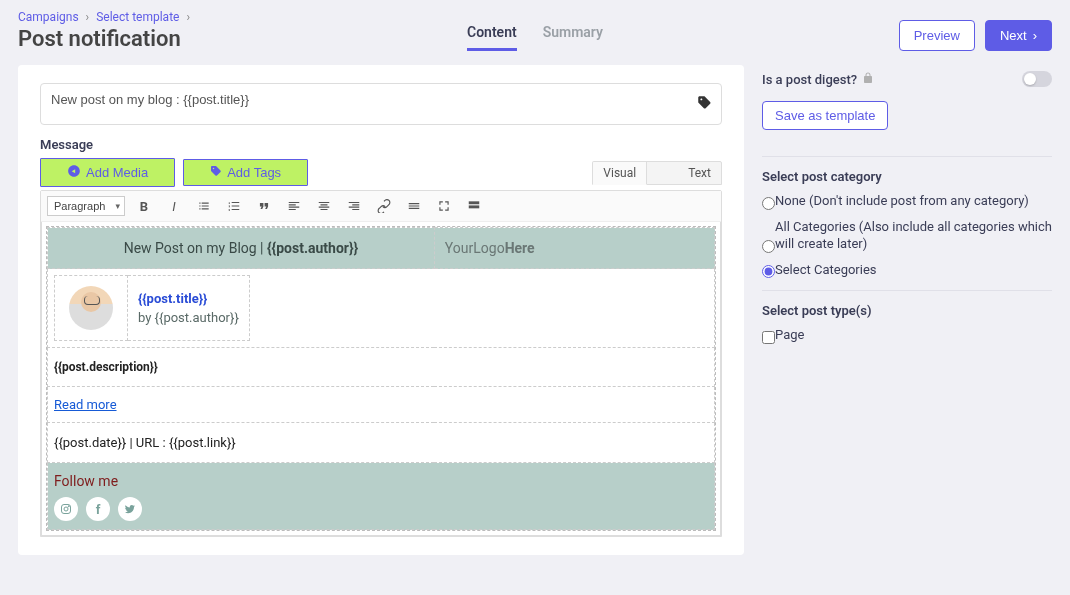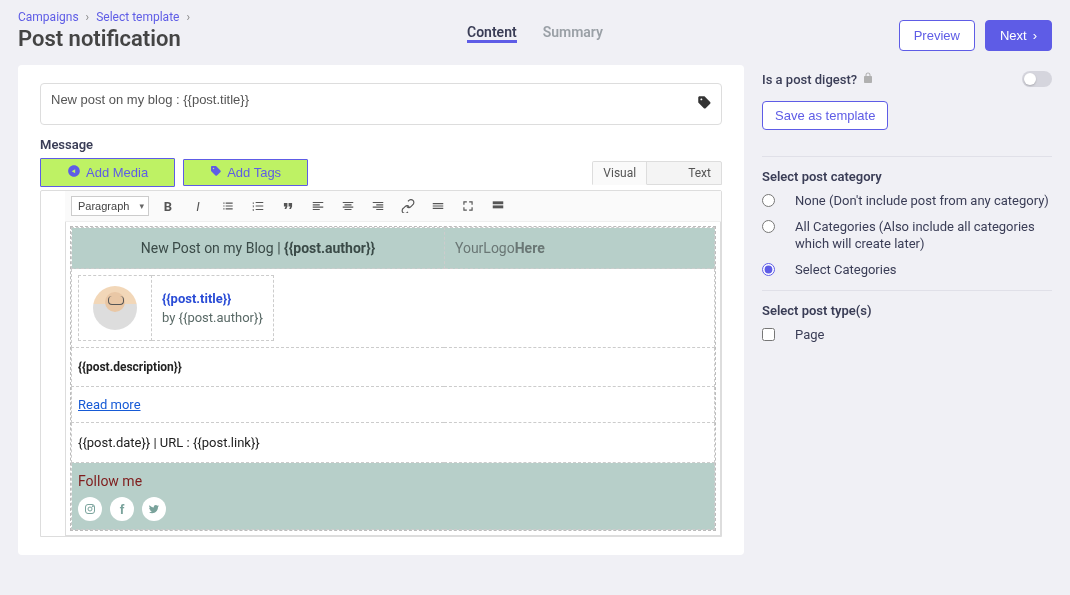--- a/index.html
+++ b/index.html
@@ -7,21 +7,21 @@
 .page { width: 1070px; height: 595px; overflow: hidden; position: relative; }
 
 
 .header-top { padding: 10px 18px 0 18px; display: flex; justify-content: space-between; align-items: flex-start; }
 .header-left { flex: 1; }
 .breadcrumb { font-size: 12px; color: #5e5ce6; margin-bottom: 2px; }
 .breadcrumb a { color: #5e5ce6; text-decoration: none; }
 .breadcrumb .sep { color: #888; margin: 0 4px; }
 .page-title { font-size: 22px; font-weight: 600; color: #444; }
 .header-center { flex: 1; text-align: center; display: flex; justify-content: center; gap: 26px; padding-top: 14px; }
-.tab { color: #9aa0a6; font-size: 14px; font-weight: 600; cursor: pointer; text-align: right; }
+.tab { color: #9aa0a6; font-size: 14px; font-weight: 600; padding-bottom: 8px; cursor: pointer; text-align: right; }
 .tab.active { color: #3a3d56; border-bottom: 3px solid #5e5ce6; }
 .header-right { flex: 1; display: flex; justify-content: flex-end; gap: 10px; align-items: center; padding-top: 10px; }
 .btn-preview { background: #fff; border: 1px solid #5e5ce6; color: #5e5ce6; border-radius: 4px; padding: 7px 14px; font-size: 13px; font-weight: 500; cursor: pointer; }
 .btn-next { background: #5e5ce6; border: 1px solid #5e5ce6; color: #fff; border-radius: 4px; padding: 7px 14px; font-size: 13px; font-weight: 500; cursor: pointer; display: flex; align-items: center; gap: 6px; }
 .chev-right { display: inline-block; }
 
 
 .main { display: flex; margin-top: 14px; padding: 0 18px; gap: 18px; }
 .card { background: #fff; border-radius: 4px; padding: 18px 22px; flex: 1; }
 .sidebar { width: 290px; padding-top: 6px; }
@@ -34,21 +34,21 @@
 
 .msg-buttons { display: flex; gap: 8px; margin-bottom: 4px; align-items: center; }
 .btn-outline { background: #bef264; border: 1px solid #5e5ce6; color: #5e5ce6; border-radius: 1px; padding: 5px 26px; font-size: 13px; font-weight: 500; cursor: pointer; display: flex; align-items: center; gap: 5px; }
 .editor-tabs { margin-left: auto; display: flex; }
 .ed-tab { border: 1px solid #ddd; padding: 4px 10px; font-size: 12px; color: #555; cursor: pointer; background: #f4f4f4; }
 .ed-tab.active { background: #fafafa; position: relative; z-index: 2; border-bottom: 1px solid #fafafa; }
 .ed-tab:first-child { border-radius: 2px 0 0 0; }
 .ed-tab:last-child { border-radius: 0 2px 0 0; margin-left: -1px; padding-left: 41px; }
 
 
-.toolbar-wrap { border: 1px solid #ddd; border-radius: 2px 2px 0 0; margin-top: -1px; padding-left: 24px; }
+.toolbar-wrap { border: 1px solid #ddd; border-radius: 2px 2px 0 0; margin-top: -1px; }
 .toolbar { display: flex; align-items: center; gap: 8px; padding: 4px 6px; background: #fafafa; border-bottom: 1px solid #eee; }
 .format-select { border: 1px solid #ccc; font-size: 11px; padding: 3px 18px 3px 6px; color: #444; background: #fff; appearance: none; -webkit-appearance: none; position: relative; }
 .sel-wrap { position: relative; display:inline-block; }
 .sel-wrap::after { content: "▾"; font-size:9px; position:absolute; right:5px; top:50%; transform:translateY(-50%); color:#666; pointer-events:none; }
 .tb-btn { width: 22px; height: 22px; display: inline-flex; align-items: center; justify-content: center; color: #555; cursor: pointer; font-size: 13px; }
 .tb-btn svg { width: 14px; height: 14px; fill: #555; }
 
 
 .editor-area { border: 1px solid #ddd; border-top: none; padding: 4px; }
 .editor-inner { border: 1px dashed #bbb; padding: 0; }
@@ -77,21 +77,21 @@
 
 
 .digest-row { display: flex; align-items: center; justify-content: space-between; margin-bottom: 14px; color: #3a3d56; font-weight: 500; }
 .digest-left { display: flex; align-items: center; gap: 5px; }
 .lock-icon { color: #b0b0b0; }
 .toggle { width: 30px; height: 16px; background: #d5d5dd; border-radius: 10px; position: relative; cursor: pointer; }
 .toggle::after { content:""; position:absolute; width:12px; height:12px; background:#fff; border-radius:50%; top:2px; left:2px; box-shadow: 0 1px 2px rgba(0,0,0,.2); }
 .btn-save-tpl { background: #fff; border: 1px solid #5e5ce6; color: #5e5ce6; border-radius: 4px; padding: 6px 12px; font-size: 13px; font-weight: 500; cursor: pointer; margin-bottom: 14px; }
 .divider { border-top: 1px solid #e0e0e8; margin: 12px 0; }
 .side-label { font-weight: 600; color: #3a3d56; margin-bottom: 8px; }
-.radio-row, .check-row { display: flex; align-items: flex-start; gap: 20px; color: #3a3d56; margin-bottom: 8px; font-size: 13px; line-height: 1.35; }
+.radio-row, .check-row { display: flex; align-items: flex-end; gap: 0; color: #3a3d56; margin-bottom: 8px; font-size: 13px; line-height: 1.35; }
 .check-indent { padding-left: 22px; }
 input[type=radio], input[type=checkbox] { margin-top: 2px; accent-color: #5e5ce6; }
 </style>
 </head>
 <body>
 
 <div class="page">
   <div class="header-top">
     <div class="header-left">
       <div class="breadcrumb">

